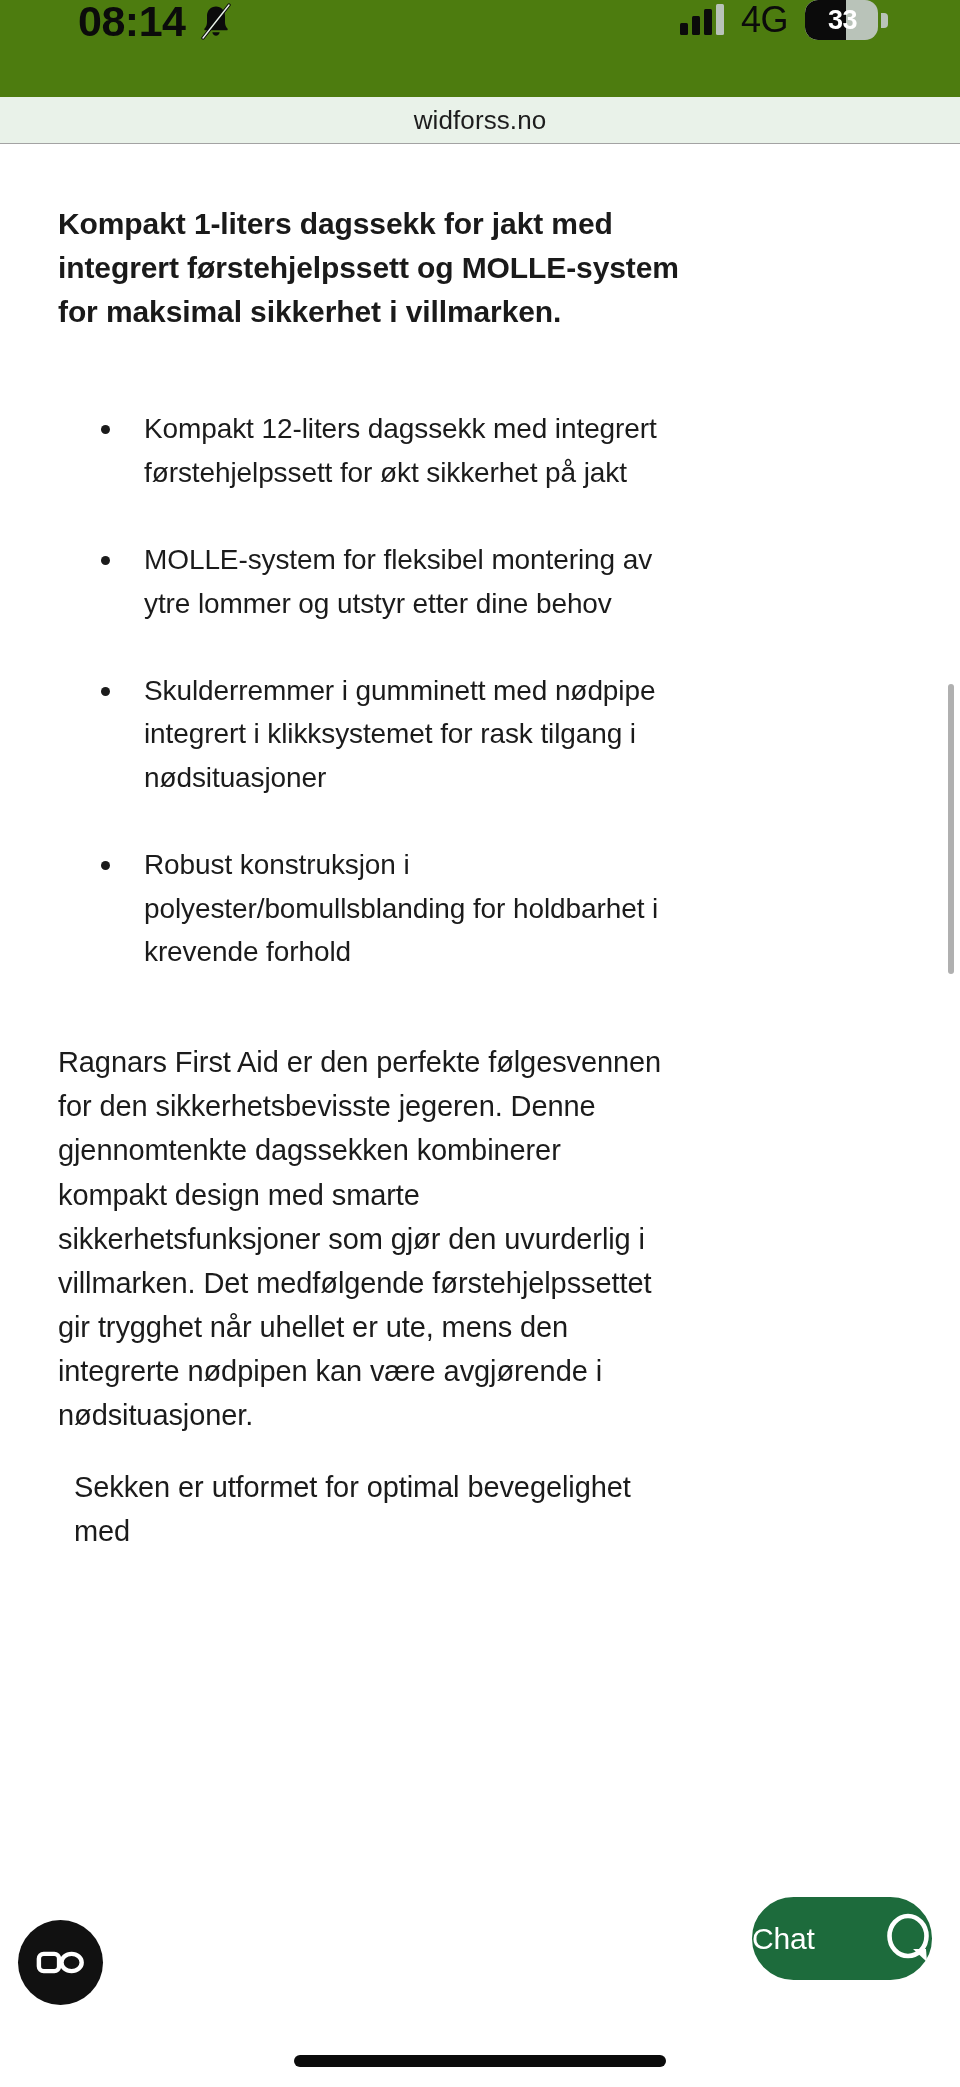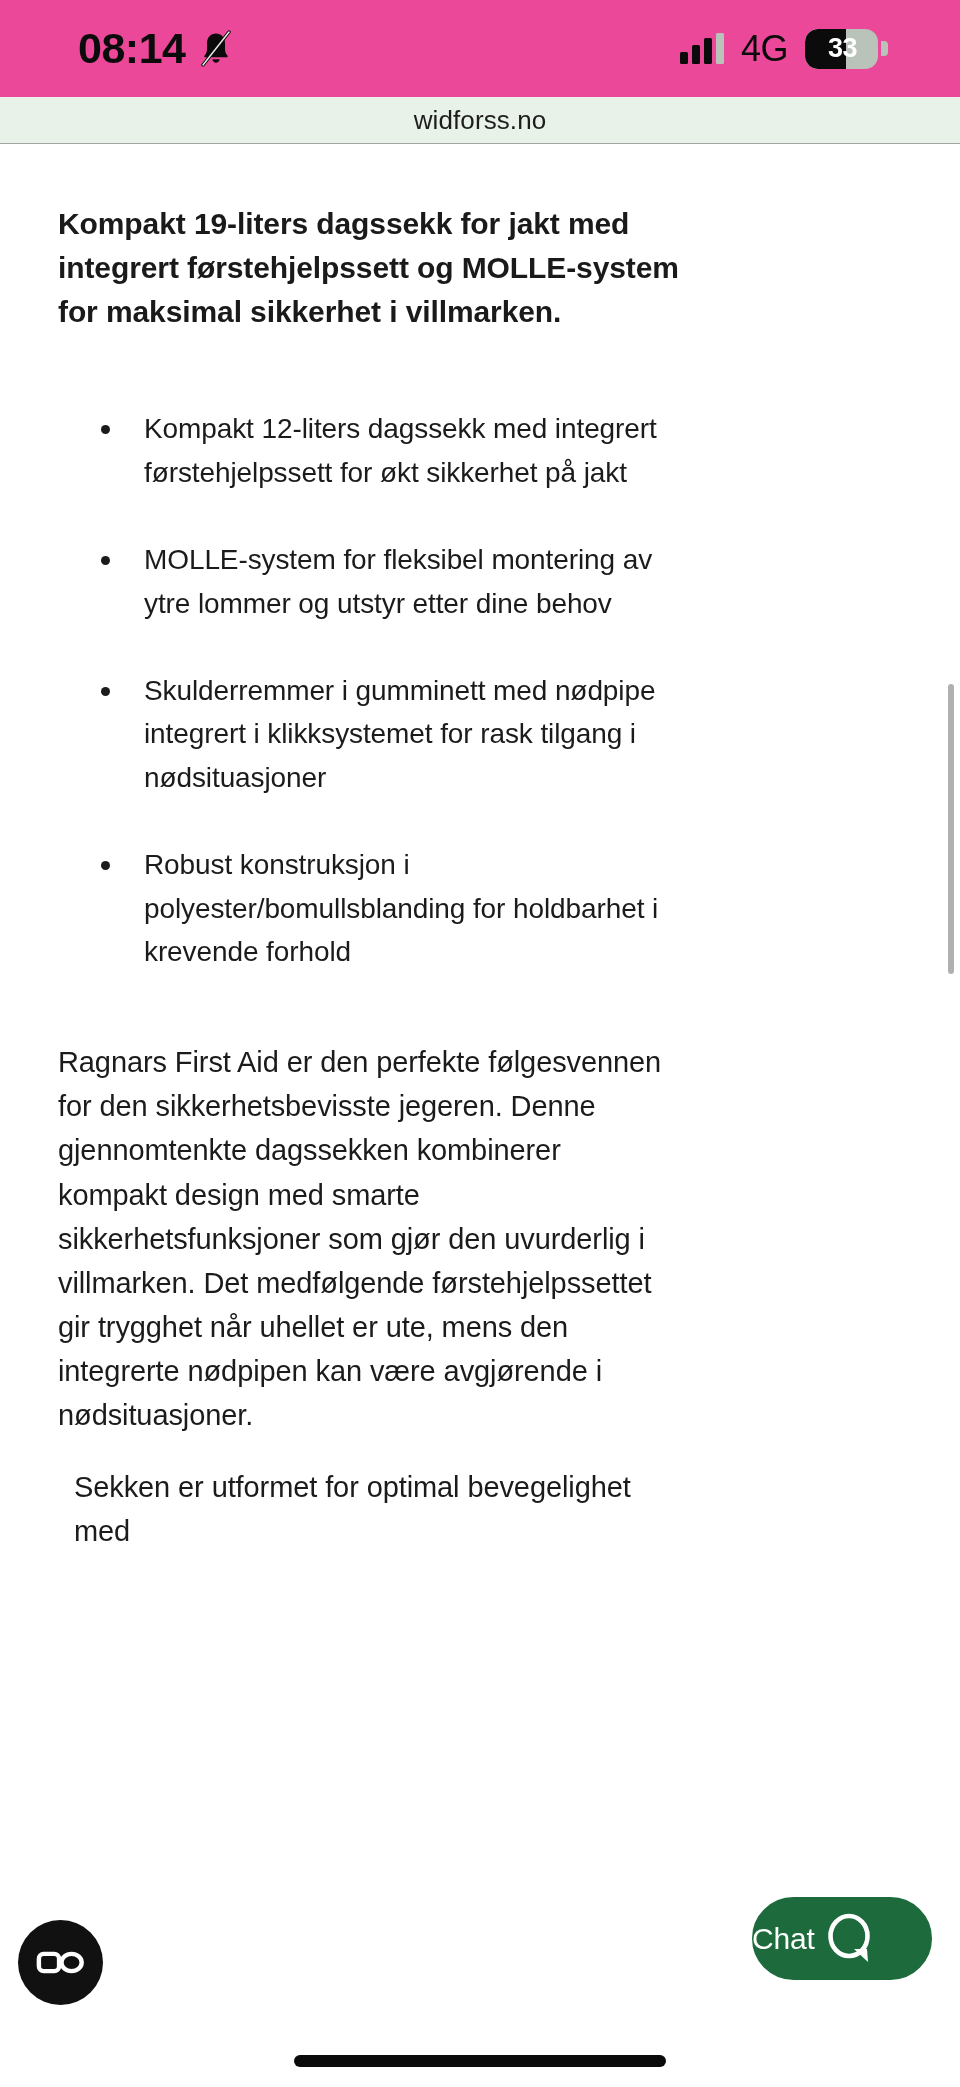--- a/index.html
+++ b/index.html
@@ -7,23 +7,23 @@
   body {
     font-family:"Liberation Sans", sans-serif;
     background:#ffffff;
     position:relative;
     overflow:hidden;
   }
 
   
   .statusbar{
     height:97px;
-    background:#ec4899;
-    display:flex;
-    align-items:center;
+    background:#4d7c0f;
+    display:flex;
+    align-items:flex-start;
     justify-content:space-between;
     padding:0 72px 0 78px;
     position:relative;
   }
   .sb-left{ display:flex; align-items:center; gap:14px; }
   .sb-time{
     font-size:43px;
     font-weight:600;
     color:#0b0b0b;
     letter-spacing:-0.5px;
@@ -172,21 +172,21 @@
     position:absolute;
     right:23px;
     bottom:102px;
     width:190px;
     height:93px;
     border-radius:47px;
     background:#1d6b3c;
     border:5px solid #ffffff;
     display:flex;
     align-items:center;
-    justify-content:flex-start;
+    justify-content:space-between;
     gap:12px;
     z-index:30;
   }
   .chat-label{
     font-size:30px;
     color:#ffffff;
     letter-spacing:-0.2px;
   }
   .home-indicator{
     position:absolute;
@@ -232,21 +232,21 @@
     </span>
   </div>
 </div>
 
 <div class="urlbar">
   <span class="url-text">widforss.no</span>
 </div>
 
 <div class="page">
 
-  <div class="lead">Kompakt 19-liters dagssekk for jakt med integrert førstehjelpssett og MOLLE-system for maksimal sikkerhet i villmarken.</div>
+  <div class="lead">Kompakt 1-liters dagssekk for jakt med integrert førstehjelpssett og MOLLE-system for maksimal sikkerhet i villmarken.</div>
 
   <ul class="features">
     <li>Kompakt 12-liters dagssekk med integrert førstehjelpssett for økt sikkerhet på jakt</li>
     <li>MOLLE-system for fleksibel montering av ytre lommer og utstyr etter dine behov</li>
     <li>Skulderremmer i gumminett med nødpipe integrert i klikksystemet for rask tilgang i nødsituasjoner</li>
     <li>Robust konstruksjon i polyester/bomullsblanding for holdbarhet i krevende forhold</li>
   </ul>
 
   <div class="body-copy">
     <p>Ragnars First Aid er den perfekte følgesvennen for den sikkerhetsbevisste jegeren. Denne gjennomtenkte dagssekken kombinerer kompakt design med smarte sikkerhetsfunksjoner som gjør den uvurderlig i villmarken. Det medfølgende førstehjelpssettet gir trygghet når uhellet er ute, mens den integrerte nødpipen kan være avgjørende i nødsituasjoner.</p>

